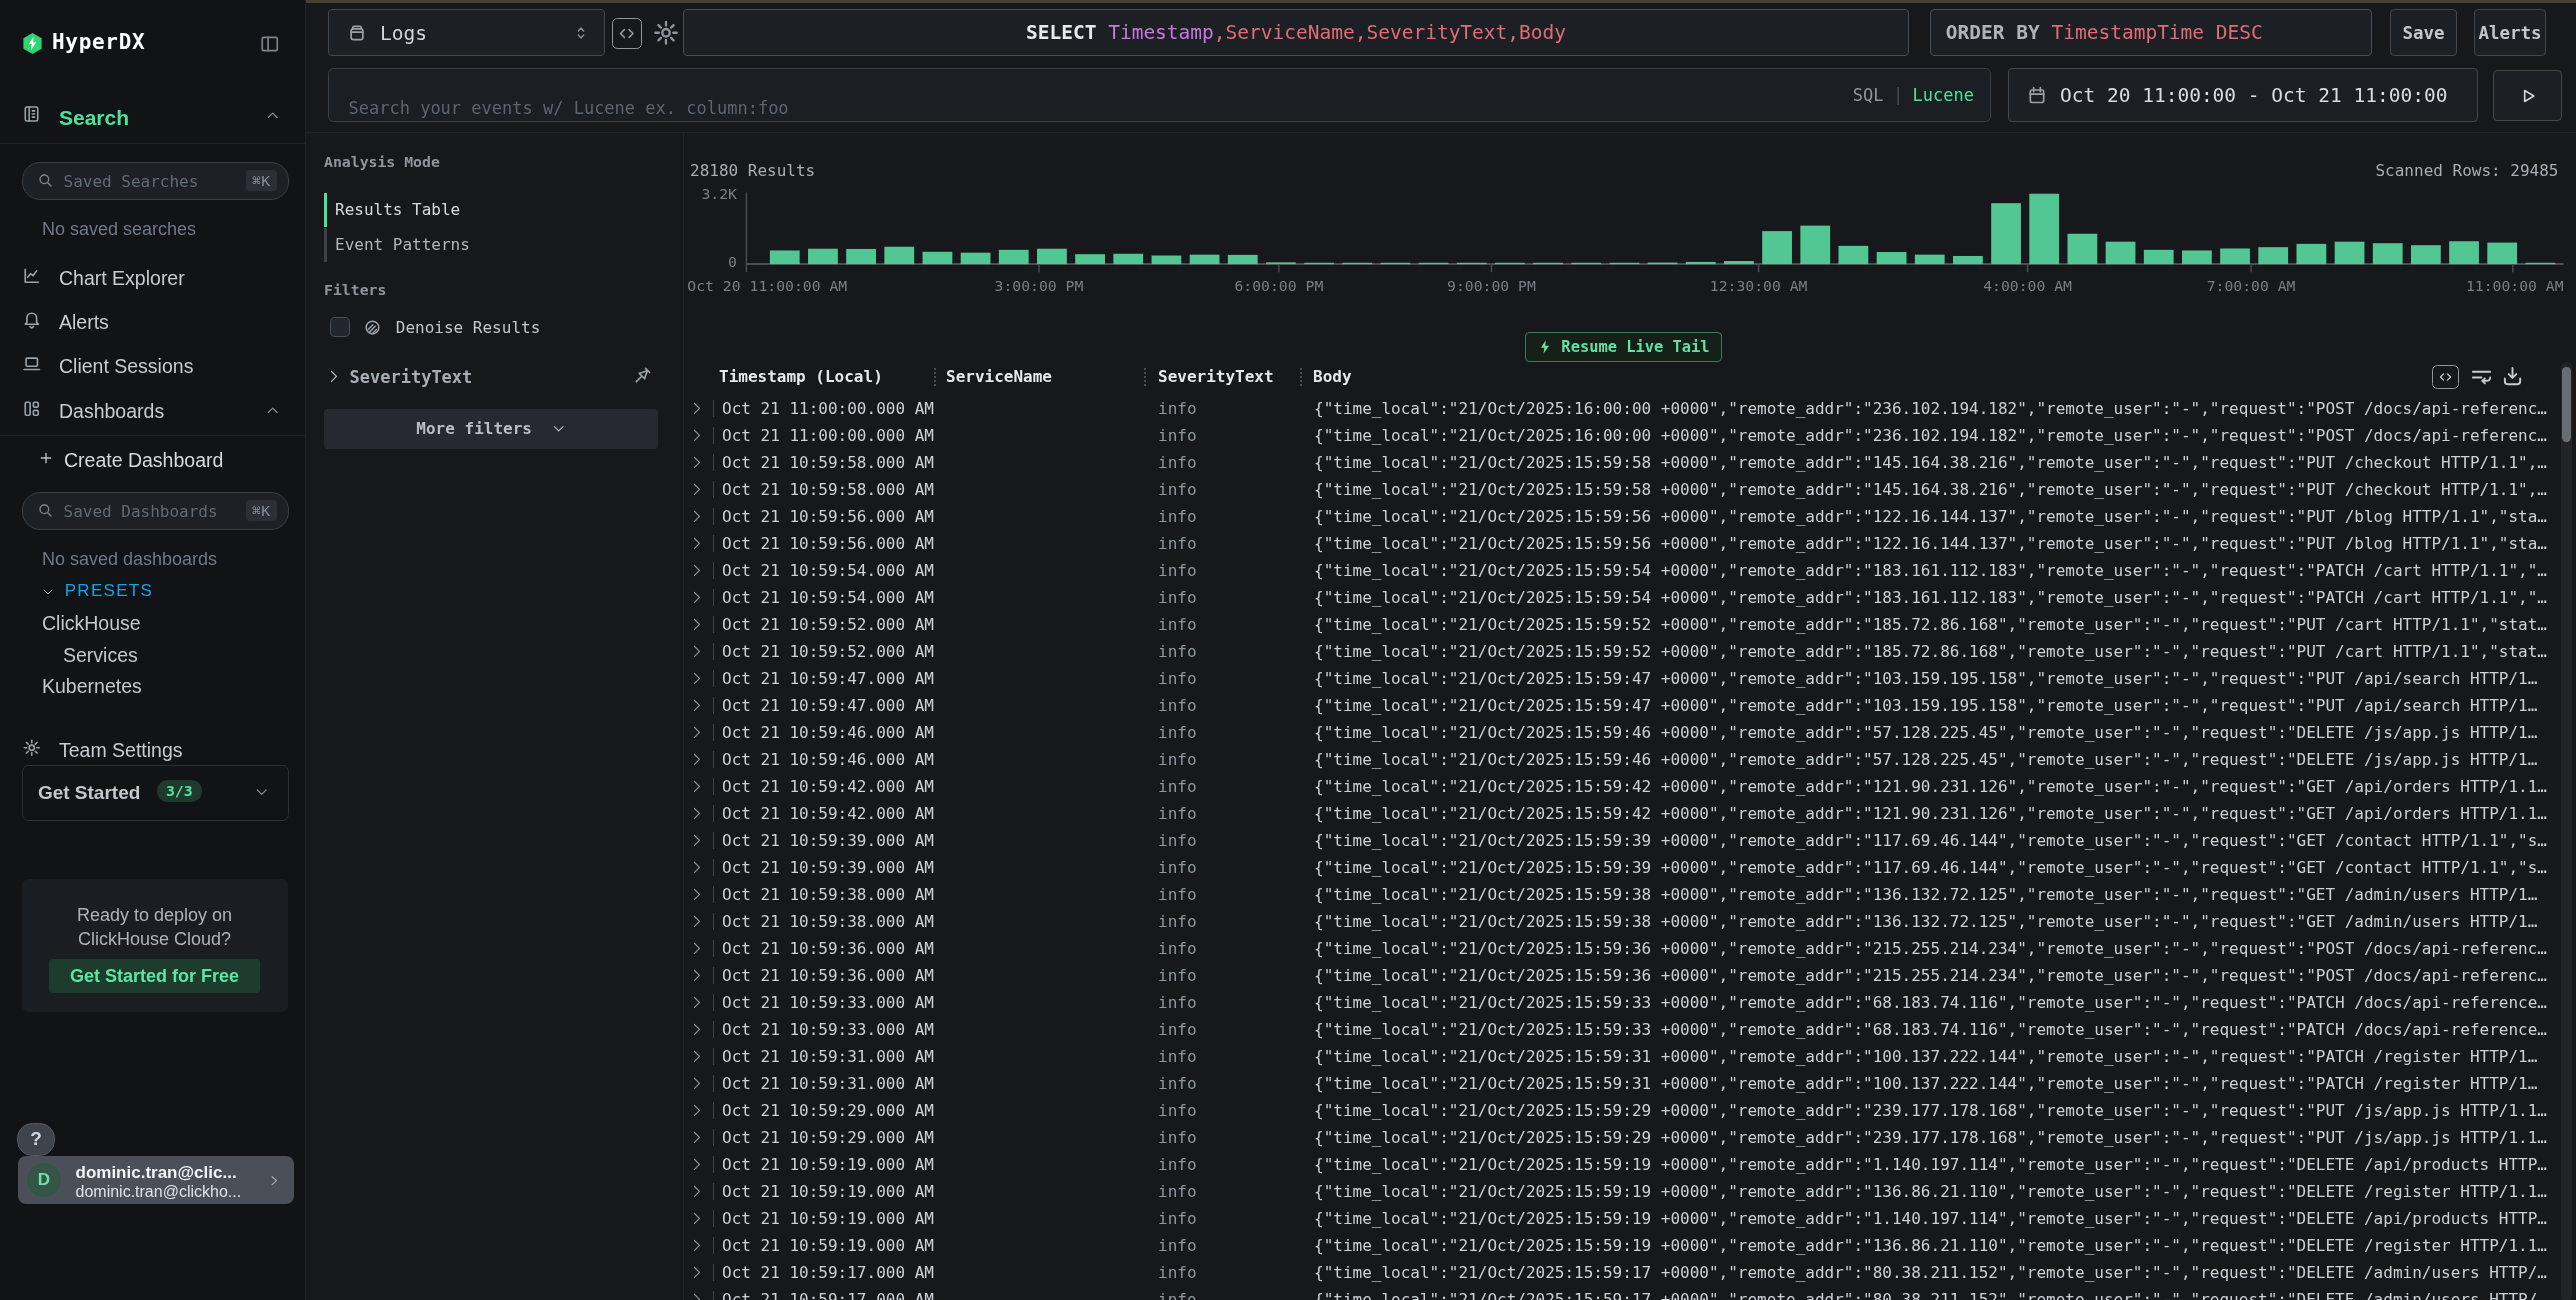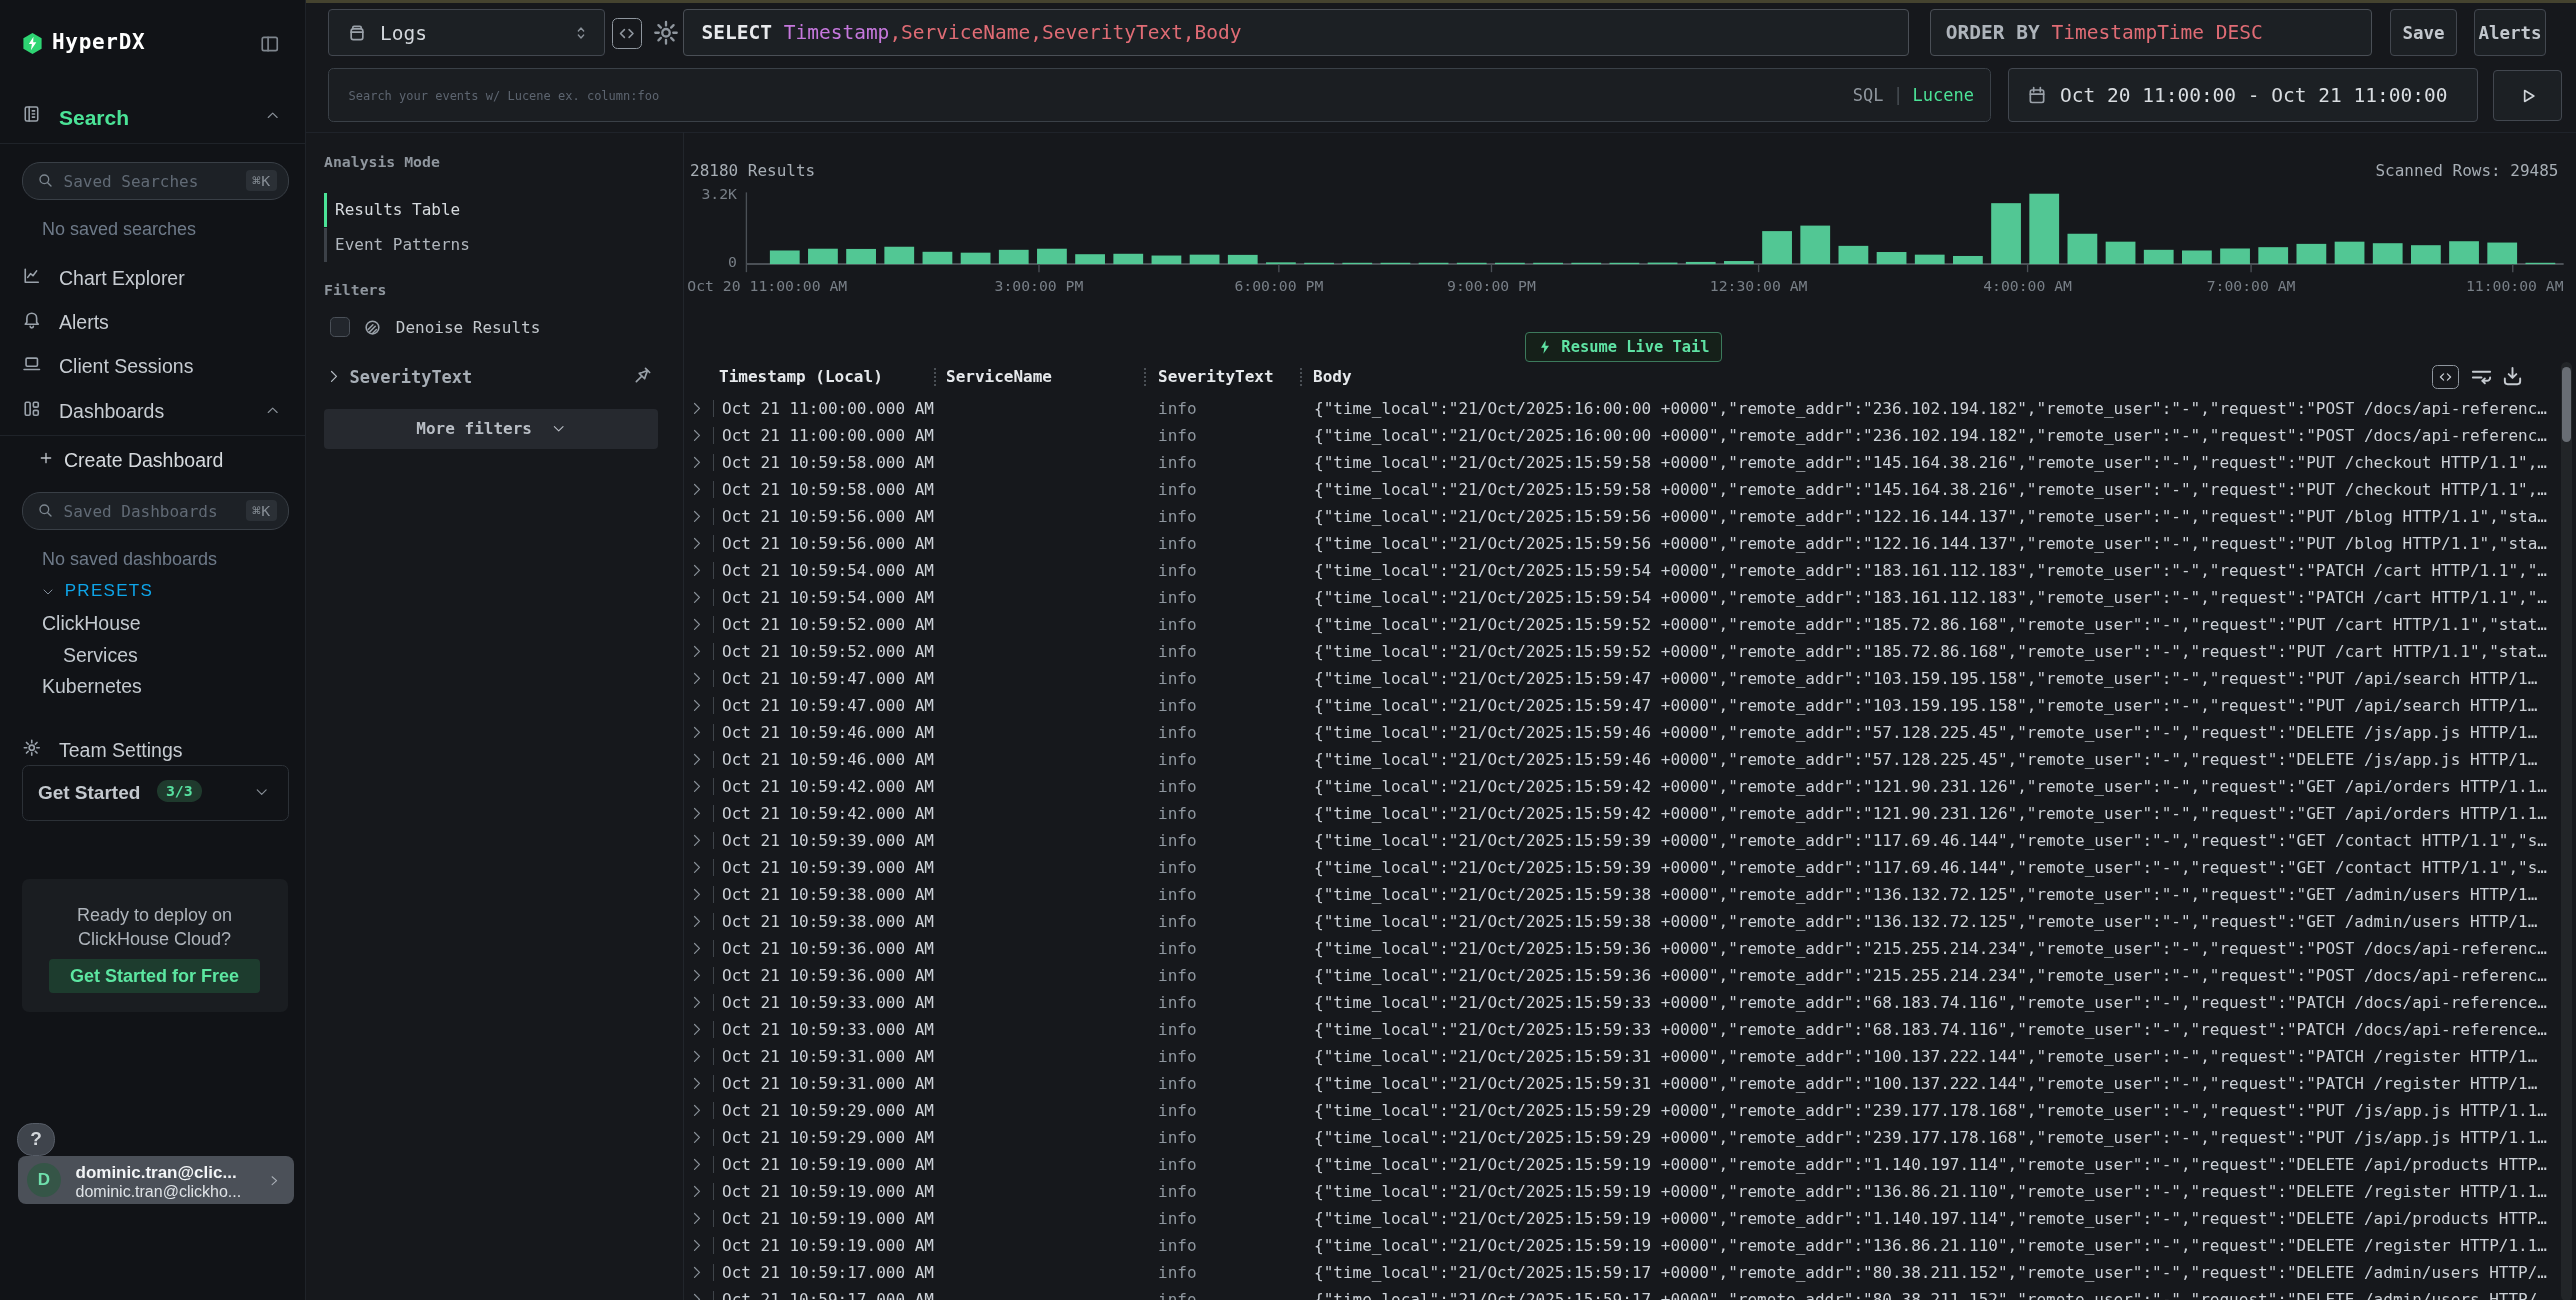--- a/index.html
+++ b/index.html
@@ -68,29 +68,29 @@
   
   .box{background:#1c2024;border:0.7px solid #42474f;border-radius:4px;box-sizing:border-box;}
   .src-select{position:absolute;left:328px;top:9.4px;width:277px;height:47px;cursor:pointer;}
   .src-icon{position:absolute;left:17.5px;top:12.8px;width:20px;height:20px;color:#9aa1a9;}
   .src-label{position:absolute;left:51px;top:11.4px;font-size:19.5px;color:#d3d7dc;}
   .src-updown{position:absolute;right:14.8px;top:12.8px;width:16px;height:20px;color:#8a9199;}
   .mini-icon-btn{position:absolute;top:17.5px;width:28px;height:31px;color:#8f969e;cursor:pointer;}
   .code-box{border:1.3px solid #8f969e;border-radius:5.4px;padding:4.7px 3.4px;box-sizing:border-box;height:31px;}
 
   .query-box{position:absolute;left:683px;top:9.4px;width:1226px;height:47px;padding:0 17.5px;box-sizing:border-box;
-    line-height:46px;font-size:19.5px;white-space:nowrap;overflow:hidden;border:0.7px solid #4a4f56;background:#1c2024;border-radius:4px;}
+    line-height:46px;font-size:19.5px;white-space:nowrap;overflow:hidden;border:0.7px solid #4a4f56;background:#1c2024;border-radius:4px;text-align:center;}
   .kw{color:#e8eaed;font-weight:bold;}
   .orderby-box{position:absolute;left:1930px;top:9.4px;width:442px;height:47px;padding:0 14.8px;box-sizing:border-box;
     line-height:46px;font-size:19.5px;white-space:nowrap;overflow:hidden;border:0.7px solid #4a4f56;background:#1c2024;border-radius:4px;}
   .top-btn{position:absolute;top:9.4px;height:47px;text-align:center;line-height:46px;font-size:17.5px;font-weight:bold;color:#c2c7cd;cursor:pointer;}
 
   .search-box{position:absolute;left:328px;top:68px;width:1663px;height:54px;background:#1b1e22;border:0.7px solid #3a4047;border-radius:5.4px;box-sizing:border-box;}
-  .search-box input{position:absolute;left:17.5px;top:0;width:1463px;height:52px;background:transparent;border:none;outline:none;
-    color:#c6cbd1;font-size:12px;font-family:"DejaVu Sans Mono",monospace;}
+  .search-box input{position:absolute;left:17.5px;top:12px;width:1463px;height:52px;background:transparent;border:none;outline:none;
+    color:#c6cbd1;font-size:17px;font-family:"DejaVu Sans Mono",monospace;}
   .search-box input::placeholder{color:#5d6570;}
   .lang-toggle{position:absolute;right:16px;top:0;height:52px;line-height:52px;font-size:17px;cursor:pointer;}
   .lang-sql{color:#8f969e;}
   .lang-div{color:#4a5056;margin:0 9.4px;}
   .lang-lucene{color:#4be397;}
   .date-box{position:absolute;left:2008px;top:68px;width:470px;height:54px;cursor:pointer;}
   .date-ico{position:absolute;left:17.5px;top:16px;width:20px;height:20px;color:#9aa1a9;}
   .date-text{position:absolute;left:51px;top:15.4px;font-size:19.5px;color:#d9dde1;white-space:nowrap;}
   .play-btn{position:absolute;left:2493px;top:70px;width:69px;height:51px;color:#cfd4d9;cursor:pointer;}
   .play-btn svg{position:absolute;left:24px;top:15.4px;width:20px;height:20px;}

